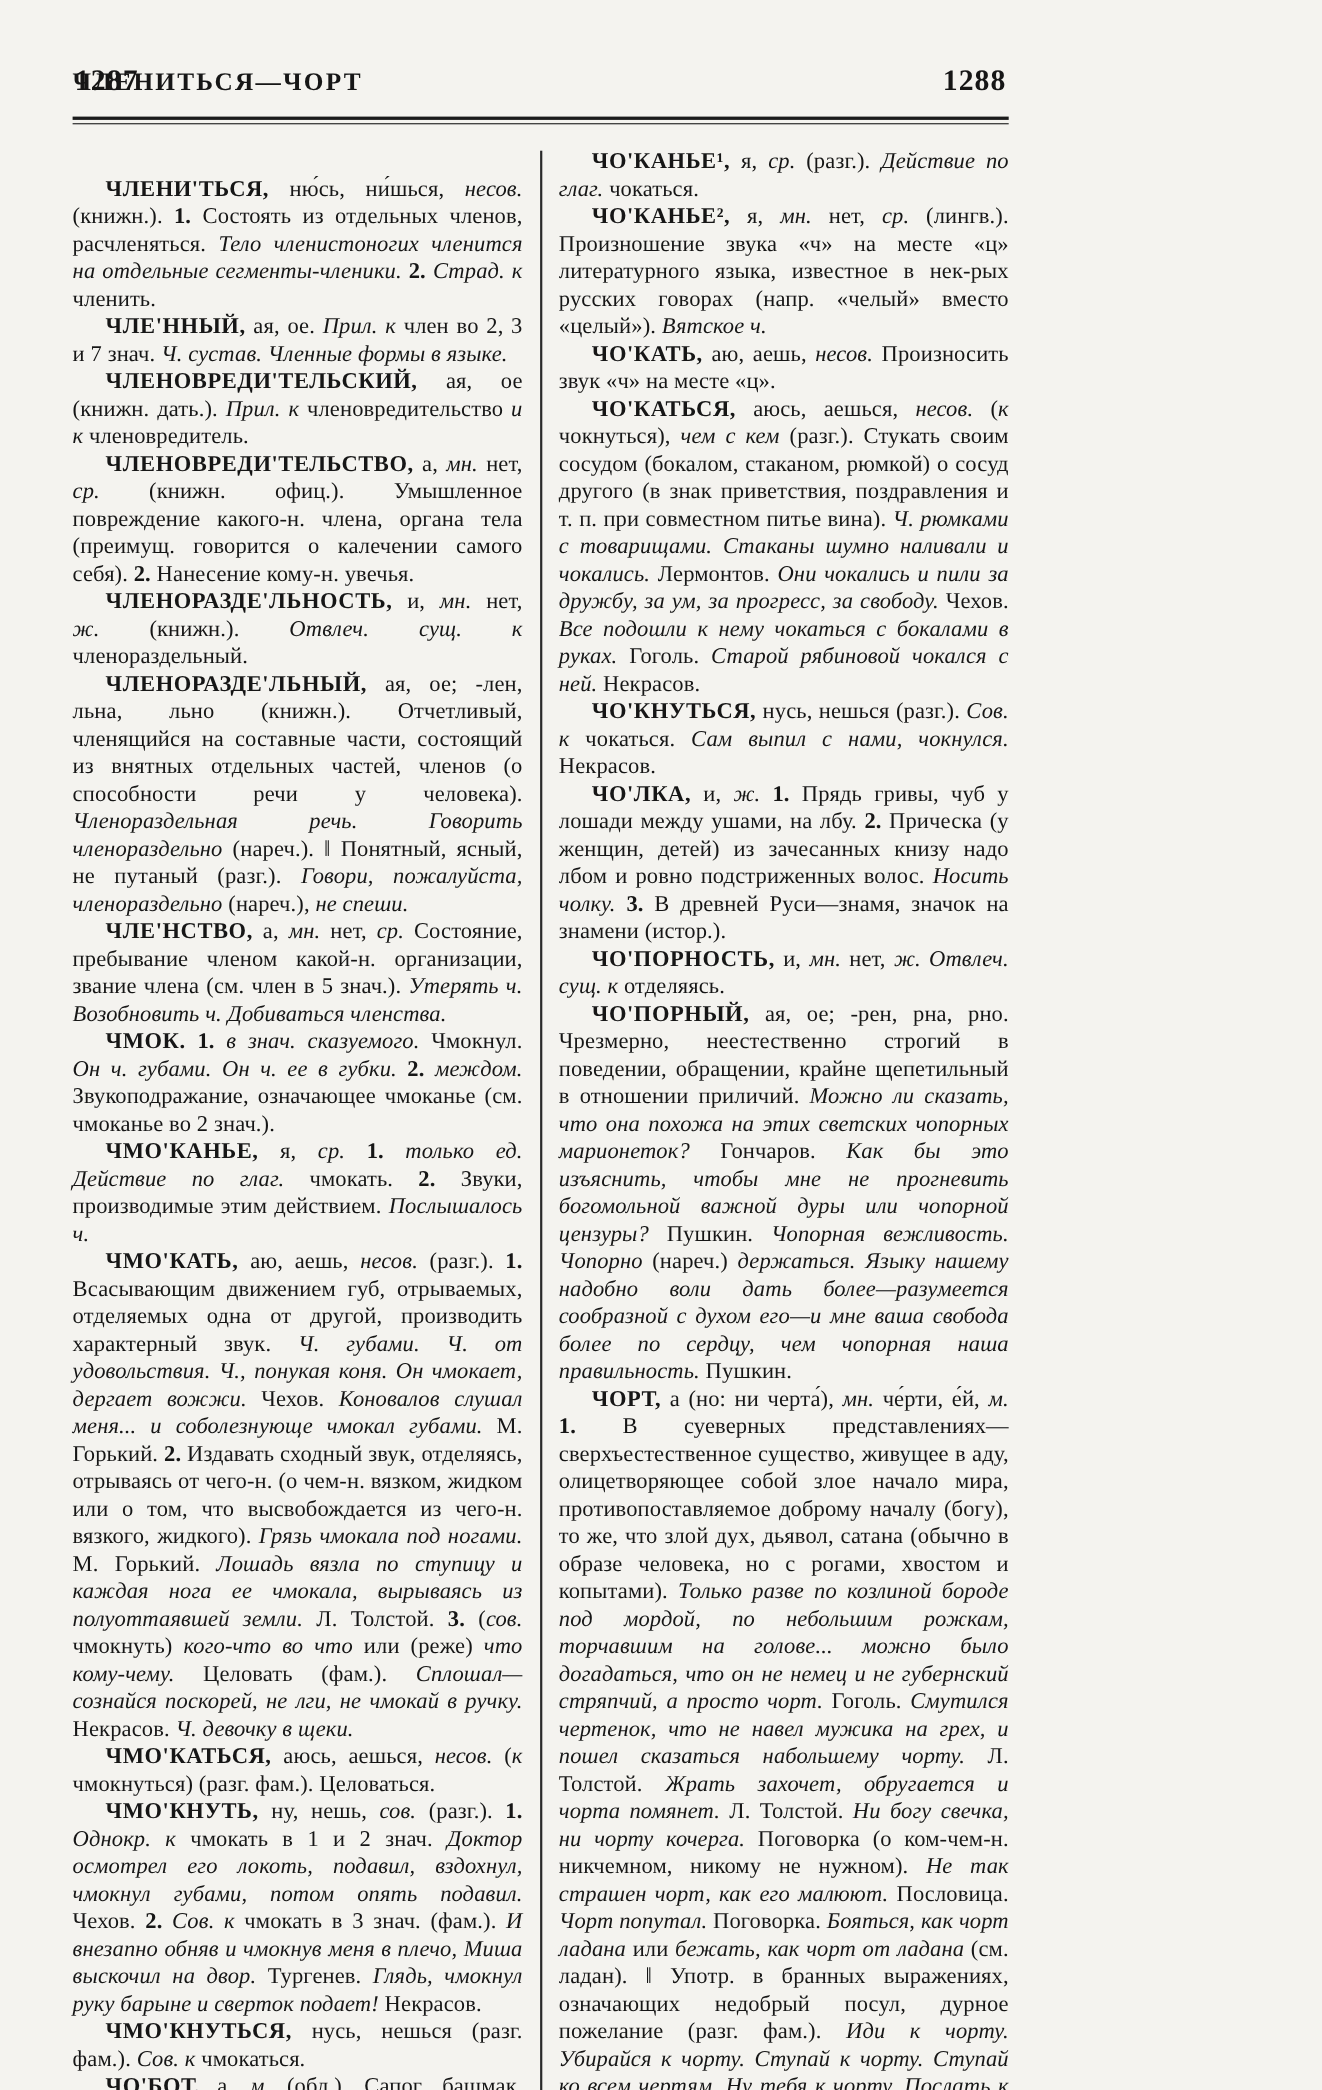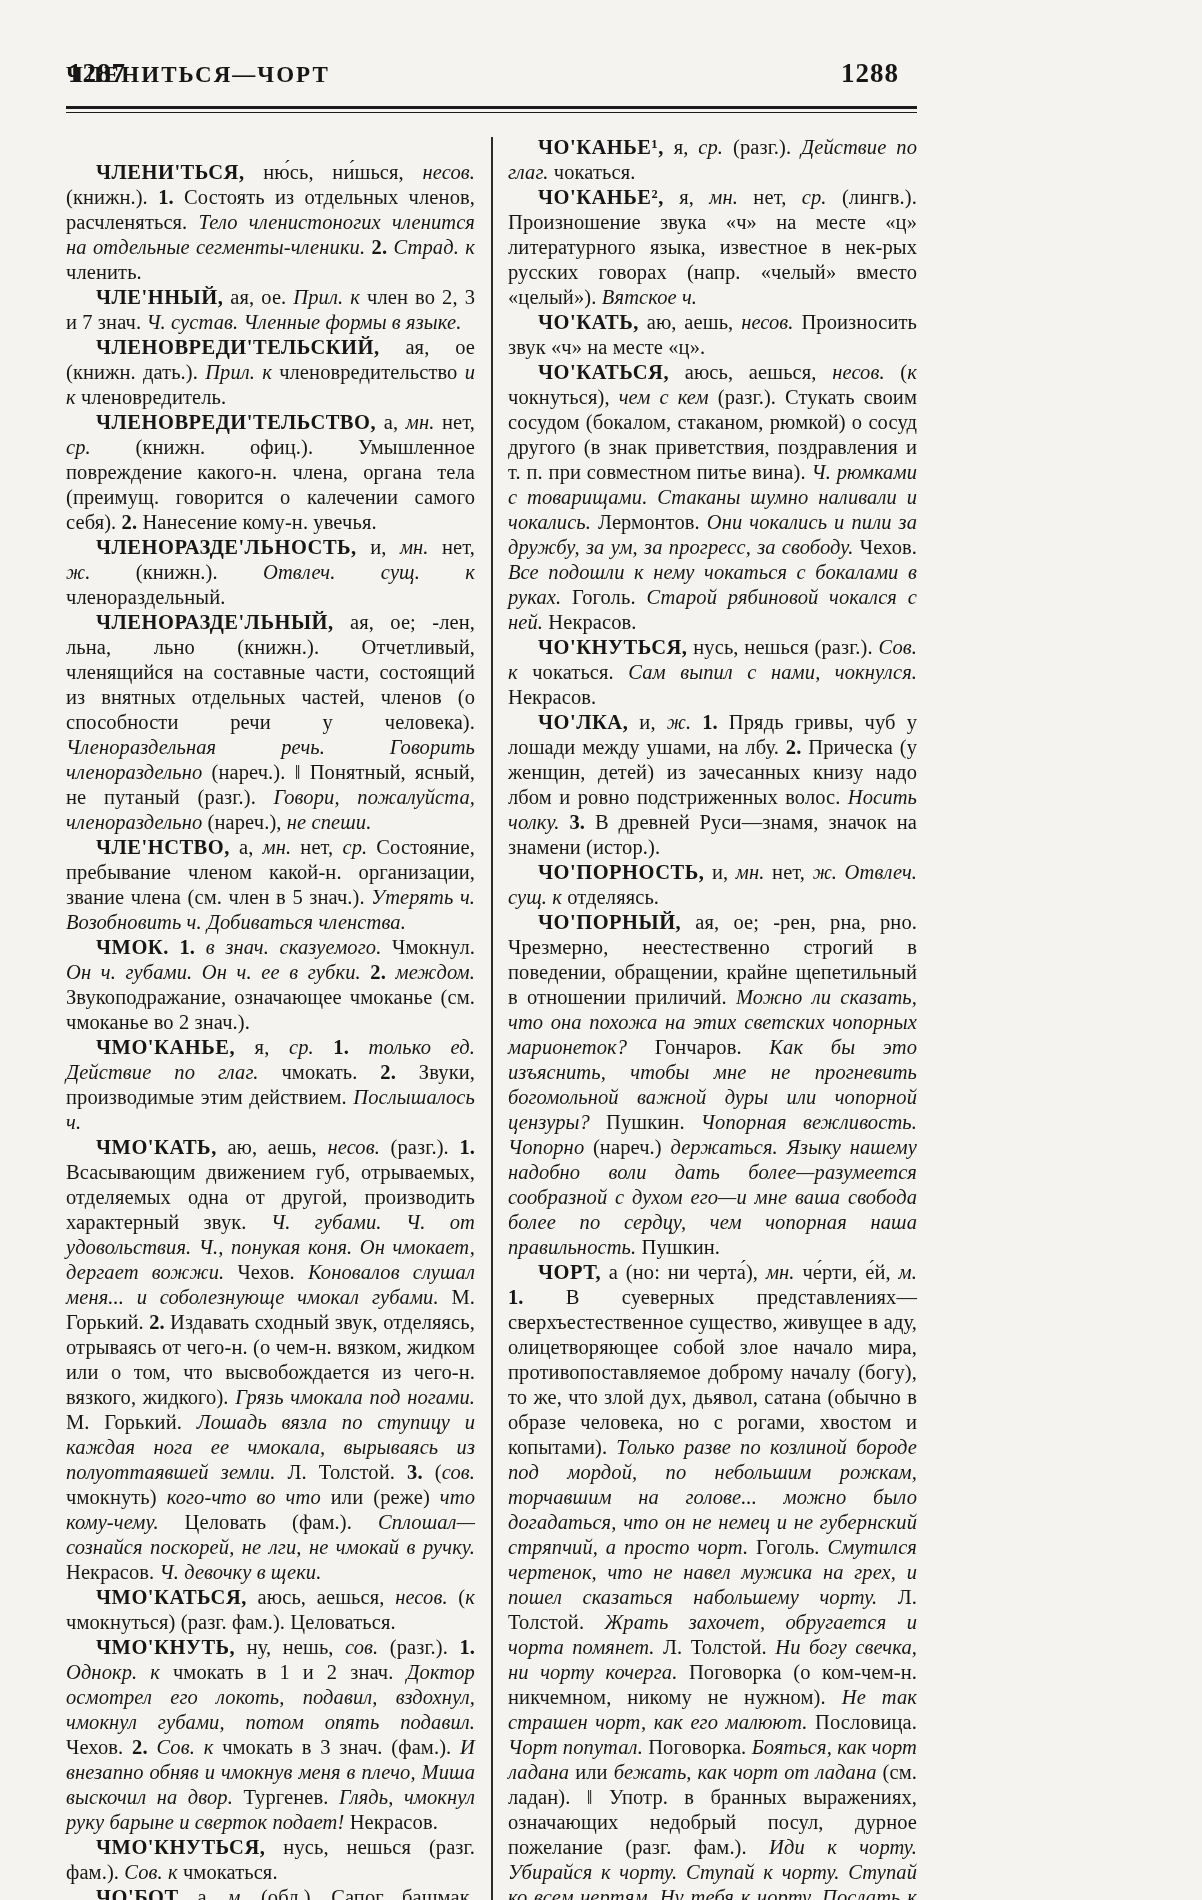--- a/index.html
+++ b/index.html
@@ -20,21 +20,21 @@
   .header-row {
     position: relative;
     height: 40px;
   }
   .page-num {
     font-weight: bold;
     font-size: 27px;
     letter-spacing: 1px;
   }
   .page-num.left  { position: absolute; left: 2px;  top: 0; }
-  .page-num.right { position: absolute; right: 18px; top: 0; font-family: Liberation Serif, serif; }
+  .page-num.right { position: absolute; right: 2px; top: 0; font-family: Liberation Serif, serif; }
   .running-head {
     position: absolute;
     left: 0; right: 0; top: 4px;
     font-weight: bold;
     font-size: 23px;
     letter-spacing: 2px;
   }
   .double-rule {
     height: 3px;
     border-top: 3px solid #1b1b1b;

